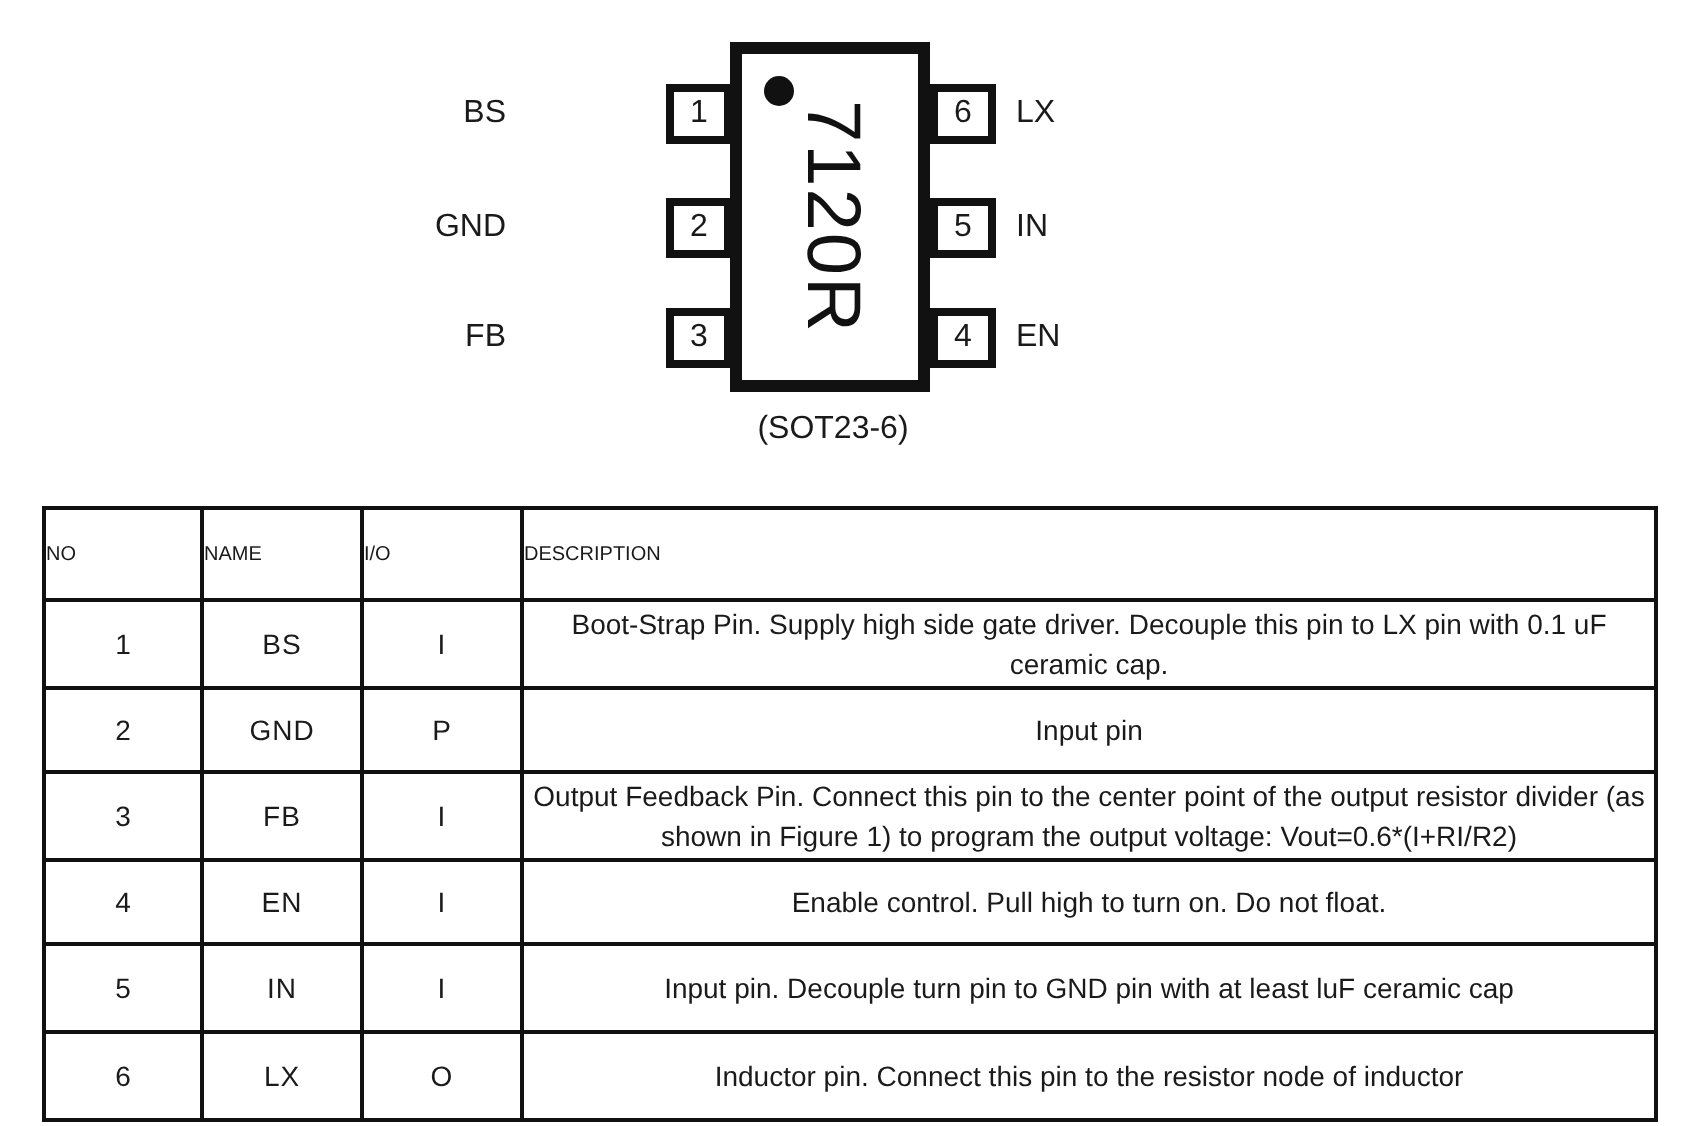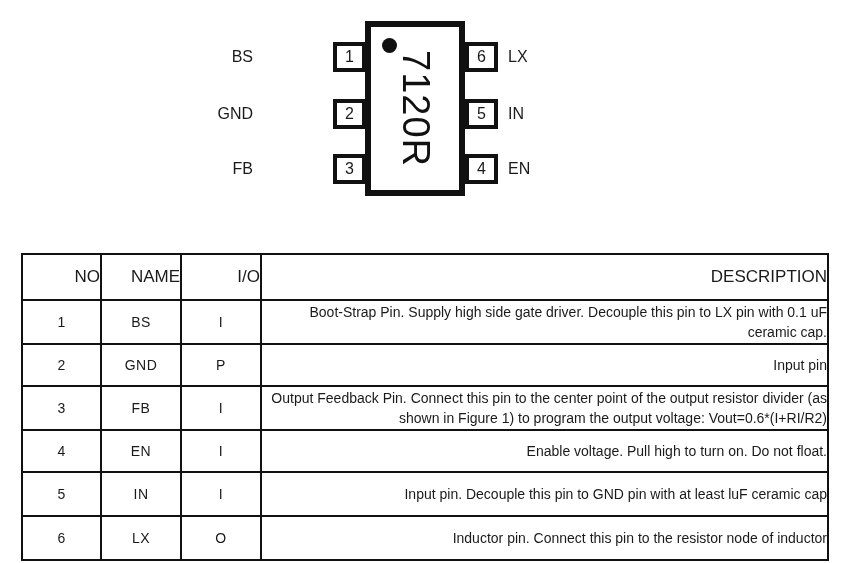--- a/index.html
+++ b/index.html
@@ -129,42 +129,42 @@
   }
   #pin-table td, #pin-table th {
     border: 2px solid #111111;
     padding: 0;
     font-weight: normal;
     color: #1a1a1a;
     vertical-align: middle;
   }
   #pin-table thead th {
     height: 44px;
-    font-size: 17px;
-    text-align: right;
+    font-size: 10px;
+    text-align: left;
   }
   .col-no   { width: 79px; }
   .col-name { width: 80px; }
   .col-io   { width: 80px; }
   .col-desc { width: 567px; }
 
   #pin-table tbody td {
     font-size: 14px;
   }
   .cell-no {
     text-align: center;
     font-size: 15px;
   }
   .cell-name, .cell-io {
     text-align: center;
     font-size: 13px;
     letter-spacing: 0.5px;
   }
   .cell-desc {
-    text-align: right;
+    text-align: center;
     padding: 6px 11px 6px 13px;
     line-height: 1.45;
     font-size: 14px;
   }
   tr.row-h1 td { height: 40px; }
   tr.row-h2 td { height: 42px; }
 </style>
 </head>
 <body>
 
@@ -187,20 +187,23 @@
   <div class="pin-box left pin-row-3">3</div>
 
   <div class="pin-box right pin-row-1">6</div>
   <div class="pin-box right pin-row-2">5</div>
   <div class="pin-box right pin-row-3">4</div>
 
   <div class="pin-label right pin-row-1">LX</div>
   <div class="pin-label right pin-row-2">IN</div>
   <div class="pin-label right pin-row-3">EN</div>
 
+  <div class="pkg-caption">
+    <span>(SOT23-6)</span>
+  </div>
 </div>
 
 <table id="pin-table">
   <colgroup>
     <col class="col-no">
     <col class="col-name">
     <col class="col-io">
     <col class="col-desc">
   </colgroup>
   <thead>
@@ -227,27 +230,27 @@
     <tr class="row-h2">
       <td class="cell-no">3</td>
       <td class="cell-name">FB</td>
       <td class="cell-io">I</td>
       <td class="cell-desc">Output Feedback Pin. Connect this pin to the center point of the output resistor divider (as shown in Figure 1) to program the output voltage: Vout=0.6*(I+RI/R2)</td>
     </tr>
     <tr class="row-h1">
       <td class="cell-no">4</td>
       <td class="cell-name">EN</td>
       <td class="cell-io">I</td>
-      <td class="cell-desc">Enable voltage. Pull high to turn on. Do not float.</td>
+      <td class="cell-desc">Enable control. Pull high to turn on. Do not float.</td>
     </tr>
     <tr class="row-h2">
       <td class="cell-no">5</td>
       <td class="cell-name">IN</td>
       <td class="cell-io">I</td>
-      <td class="cell-desc">Input pin. Decouple this pin to GND pin with at least luF ceramic cap</td>
+      <td class="cell-desc">Input pin. Decouple turn pin to GND pin with at least luF ceramic cap</td>
     </tr>
     <tr class="row-h2">
       <td class="cell-no">6</td>
       <td class="cell-name">LX</td>
       <td class="cell-io">O</td>
       <td class="cell-desc">Inductor pin. Connect this pin to the resistor node of inductor</td>
     </tr>
   </tbody>
 </table>
 

